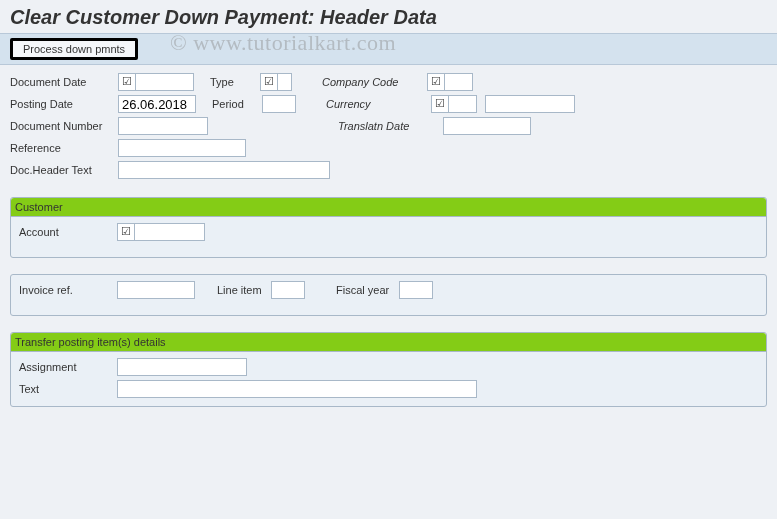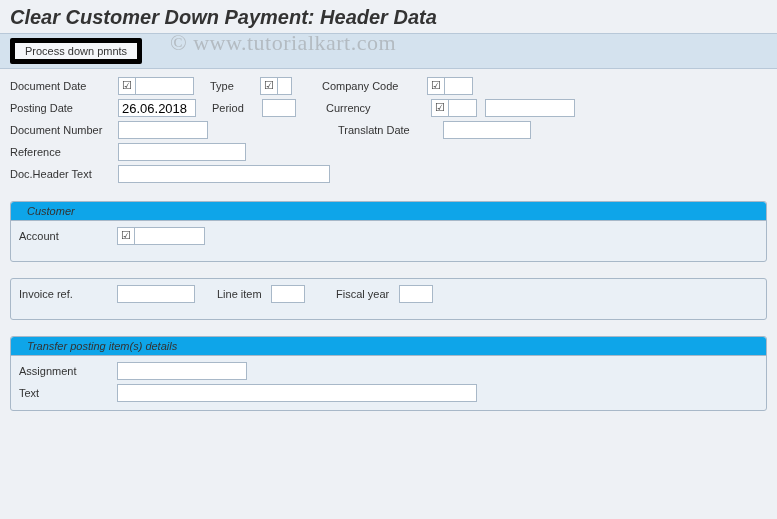--- a/index.html
+++ b/index.html
@@ -23,21 +23,21 @@
   }
   .toolbar {
     background: #d4e2ee;
     border-top: 1px solid #b8c8d8;
     border-bottom: 1px solid #b8c8d8;
     padding: 4px 10px;
   }
   .toolbar-btn {
     display: inline-block;
     background: #f5f7fa;
-    border: 5px solid #000000;
+    border: 3px solid #000000;
     border-radius: 2px;
     padding: 2px 10px;
     font-size: 11px;
     cursor: pointer;
   }
   .content {
     padding: 6px 10px;
     background: #eef1f5;
   }
   .row {
@@ -48,21 +48,21 @@
   }
   .label {
     display: inline-block;
     padding-right: 4px;
     white-space: nowrap;
     font-size: 11px;
     color: #333;
   }
   .col-label-a { width: 108px; }
   .col-label-b { width: 50px; margin-left: 16px; }
-  .col-label-c { width: 105px; margin-left: 30px; }
+  .col-label-c { width: 105px; margin-left: 30px; font-style: italic; }
   input.field {
     height: 18px;
     border: 1px solid #a8b8c8;
     background: #fff;
     font-size: 13px;
     padding: 1px 3px;
   }
   .w-xs { width: 36px; }
   .w-date { width: 78px; }
   .w-num { width: 90px; }
@@ -82,26 +82,25 @@
     cursor: text;
     vertical-align: middle;
   }
   .group {
     border: 1px solid #a8b8c8;
     border-radius: 3px;
     margin-top: 16px;
     background: #eaf0f6;
   }
   .group-title {
-    background: #0ea5e9;
+    background: #84cc16;
     border-bottom: 1px solid #a8b8c8;
-    padding: 3px 16px;
+    padding: 3px 4px;
     font-size: 11px;
     border-radius: 3px 3px 0 0;
-    font-style: italic;
   }
   .group-body {
     padding: 4px 8px 14px 8px;
   }
   .g-row {
     display: flex;
     align-items: center;
     height: 22px;
   }
   .g-label { width: 98px; }

